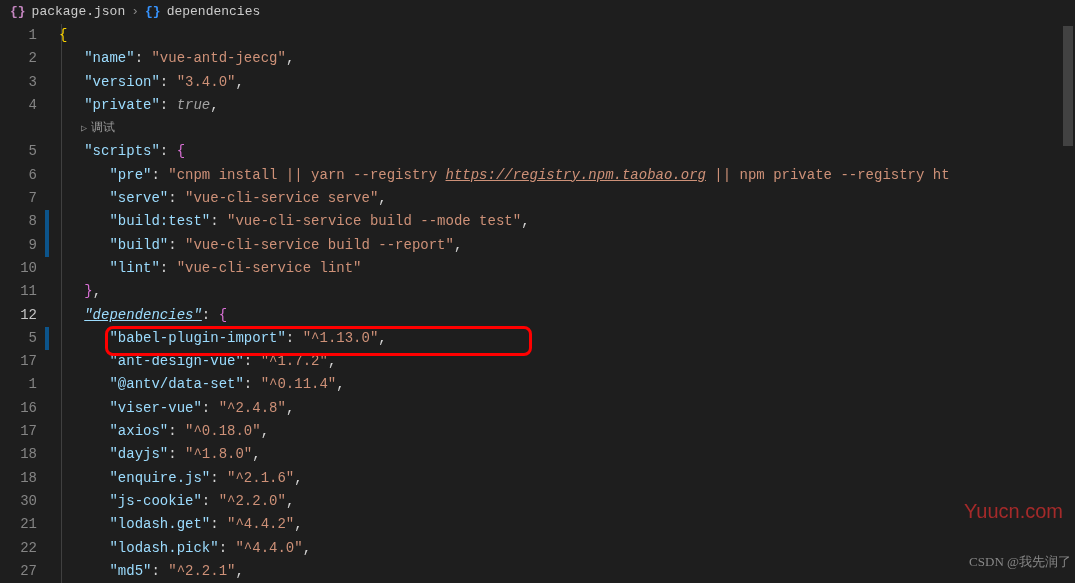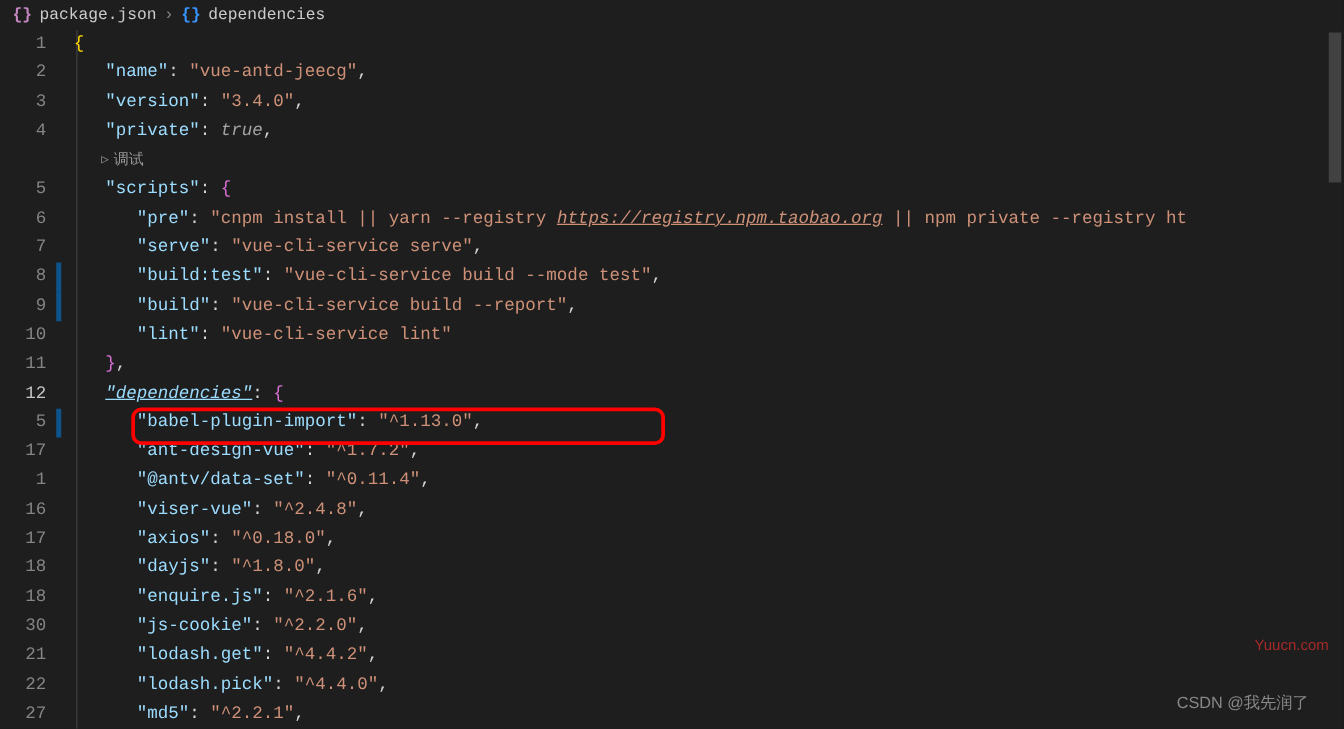--- a/index.html
+++ b/index.html
@@ -94,30 +94,30 @@
       position: absolute;
       border: 3px solid #ff0000;
       border-radius: 8px;
       pointer-events: none;
     }
     .watermark {
       position: absolute;
       right: 12px;
       bottom: 60px;
       color: rgba(255, 50, 50, 0.6);
-      font-size: 12px;
+      font-size: 20px;
       font-family: Arial, sans-serif;
     }
     .attribution {
       position: absolute;
-      right: 28px;
+      right: 4px;
       bottom: 12px;
       color: #888888;
       font-size: 13px;
-      font-family: Liberation Sans, sans-serif;
+      font-family: Liberation Serif, serif;
     }
     .scrollbar-v {
       position: absolute;
       right: 0;
       top: 24px;
       width: 14px;
       height: calc(100% - 24px);
       background: #1e1e1e;
     }
     .scrollbar-thumb {

